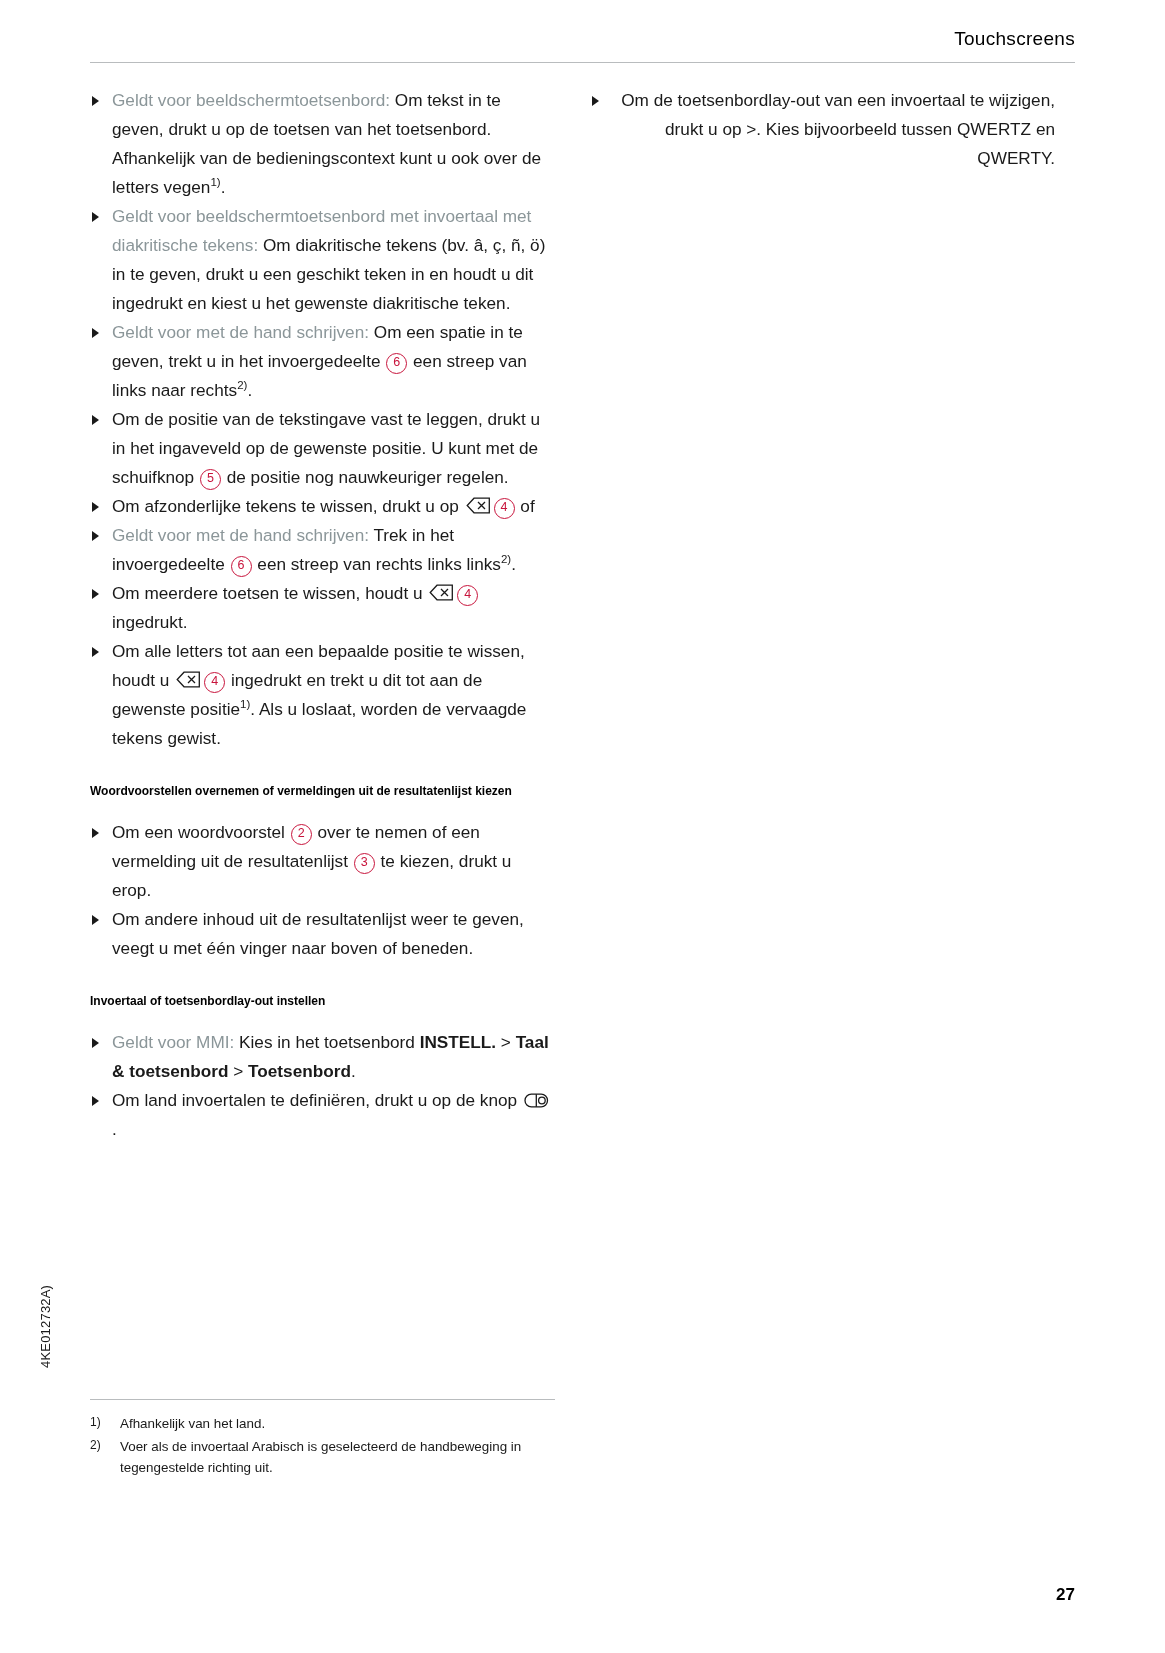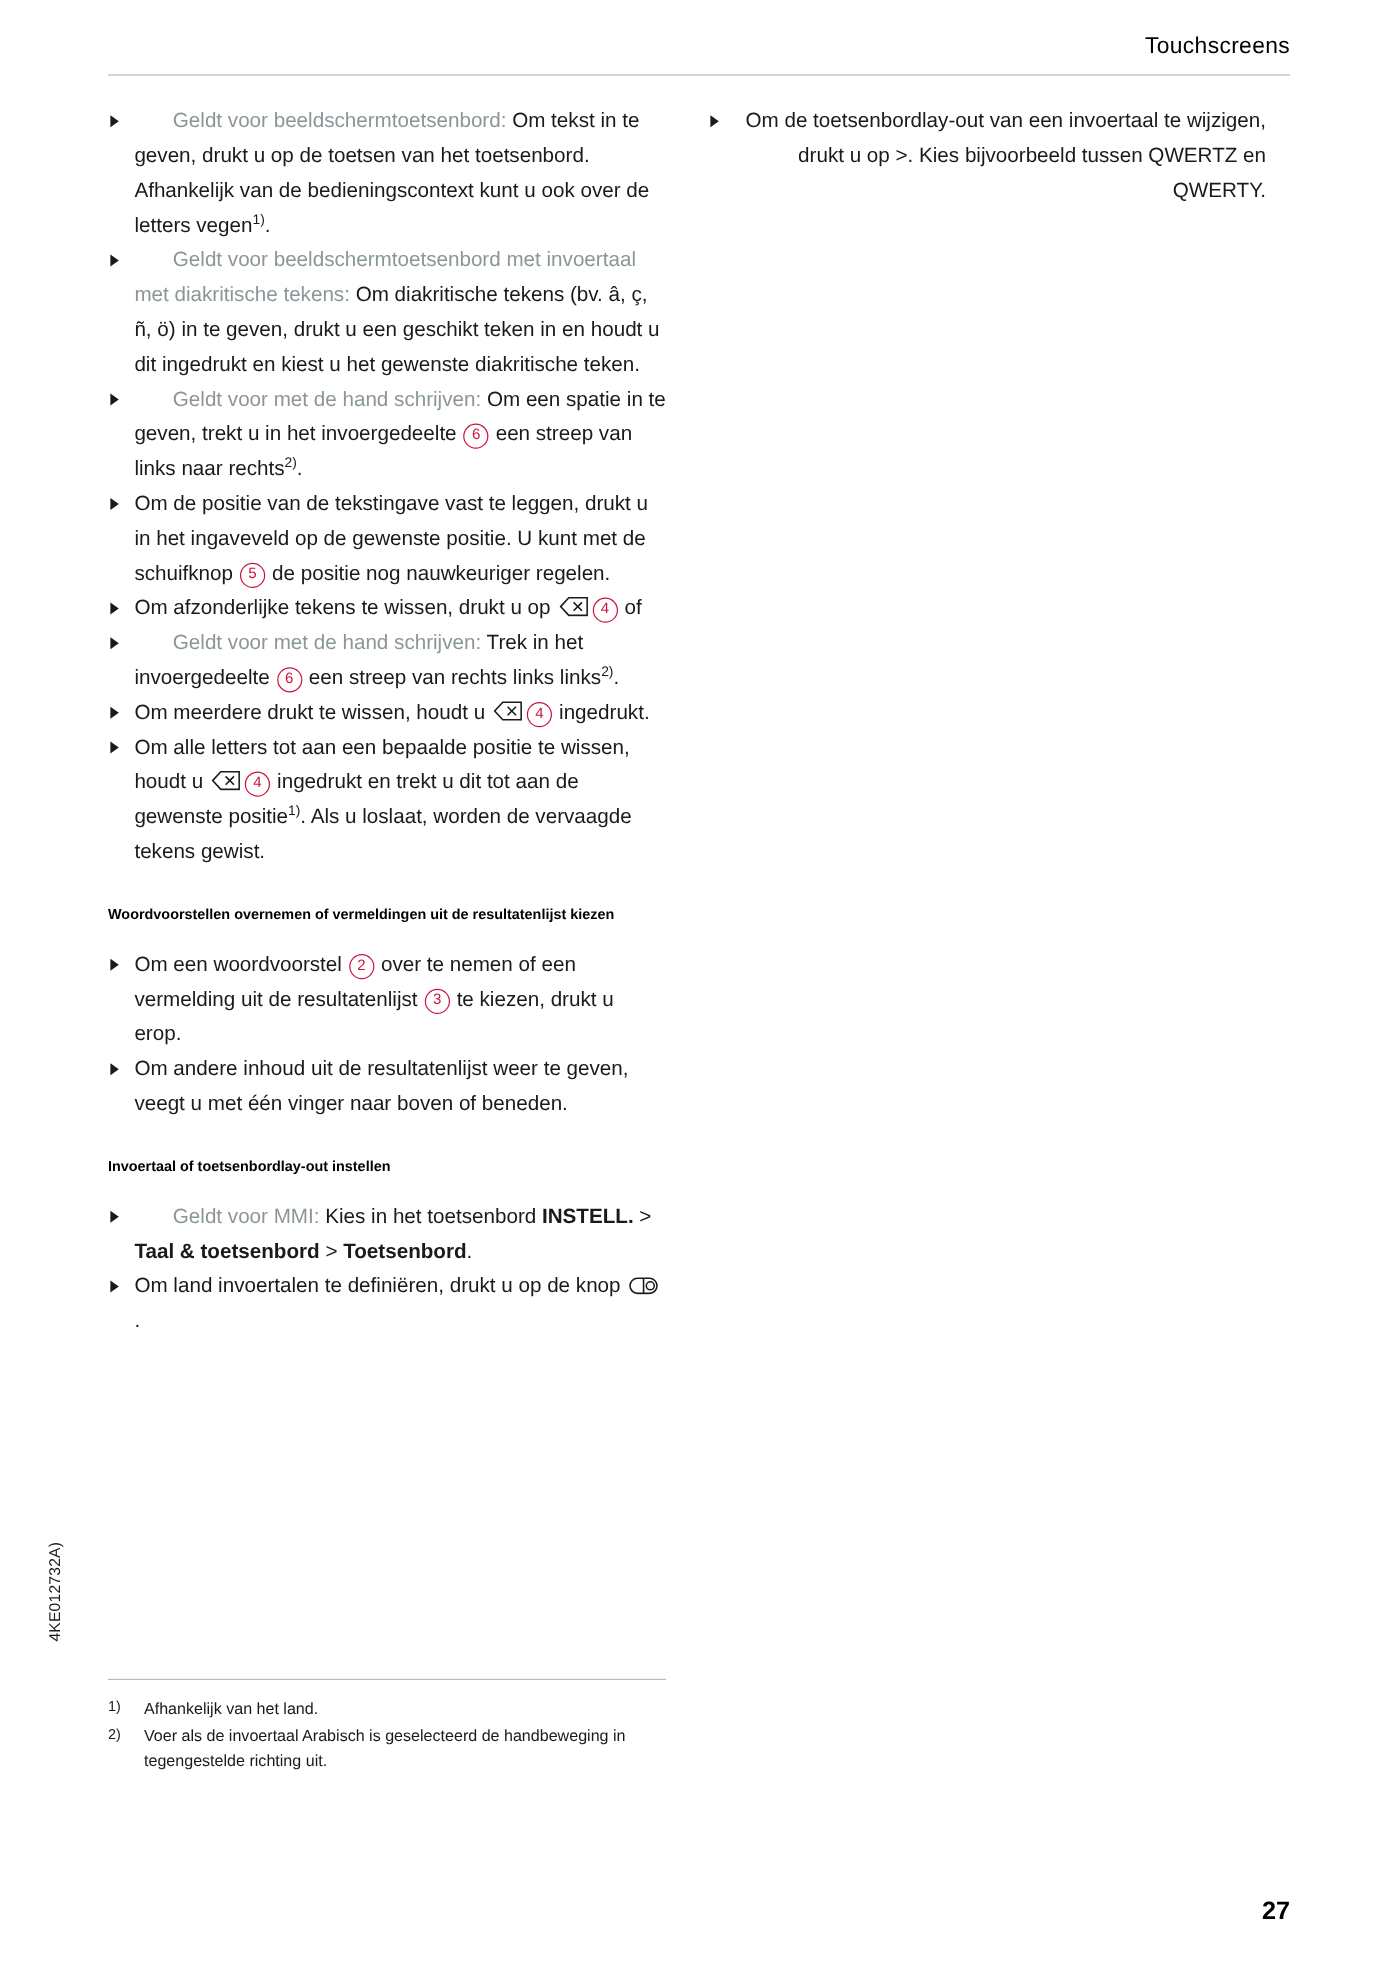--- a/index.html
+++ b/index.html
@@ -74,21 +74,20 @@
     left: 2px;
     top: 10px;
     width: 0;
     height: 0;
     border-top: 5px solid transparent;
     border-bottom: 5px solid transparent;
     border-left: 7px solid #1a1a1a;
   }
   .lead {
     color: #8b9699;
-    margin-left: 32px;
   }
   b, .bold {
     font-weight: bold;
   }
 
   
   sup.fn {
     font-size: 11.5px;
     vertical-align: super;
     line-height: 0;
@@ -168,21 +167,21 @@
     transform-origin: left top;
     white-space: nowrap;
     letter-spacing: 0.2px;
   }
 
   
   .pageno {
     position: absolute;
     right: 90px;
     bottom: 48px;
-    font-size: 21px;
+    font-size: 17px;
     font-weight: bold;
     color: #000;
   }
 </style>
 </head>
 <body>
 
 <div class="page">
 
   <div class="header">Touchscreens</div>
@@ -220,21 +219,21 @@
             </svg></span><span class="cnum">4</span><span> of</span>
       </li>
 
       <li>
         <span class="tri"></span>
         <span class="lead">Geldt voor met de hand schrijven:</span><span> Trek in het invoergedeelte </span><span class="cnum">6</span><span> een streep van rechts links links</span><sup class="fn">2)</sup><span>.</span>
       </li>
 
       <li>
         <span class="tri"></span>
-        <span>Om meerdere drukt te wissen, houdt u </span><span class="glyph"><svg width="25" height="17" viewBox="0 0 25 17">
+        <span>Om meerdere toetsen te wissen, houdt u </span><span class="glyph"><svg width="25" height="17" viewBox="0 0 25 17">
               <path d="M8 1.2 H23.3 V15.8 H8 L1.2 8.5 Z" fill="none" stroke="#1a1a1a" stroke-width="1.3"></path>
               <path d="M12 5 L19 12 M19 5 L12 12" stroke="#1a1a1a" stroke-width="1.3"></path>
             </svg></span><span class="cnum">4</span><span> ingedrukt.</span>
       </li>
 
       <li>
         <span class="tri"></span>
         <span>Om alle letters tot aan een bepaalde positie te wissen, houdt u </span><span class="glyph"><svg width="25" height="17" viewBox="0 0 25 17">
               <path d="M8 1.2 H23.3 V15.8 H8 L1.2 8.5 Z" fill="none" stroke="#1a1a1a" stroke-width="1.3"></path>
               <path d="M12 5 L19 12 M19 5 L12 12" stroke="#1a1a1a" stroke-width="1.3"></path>

